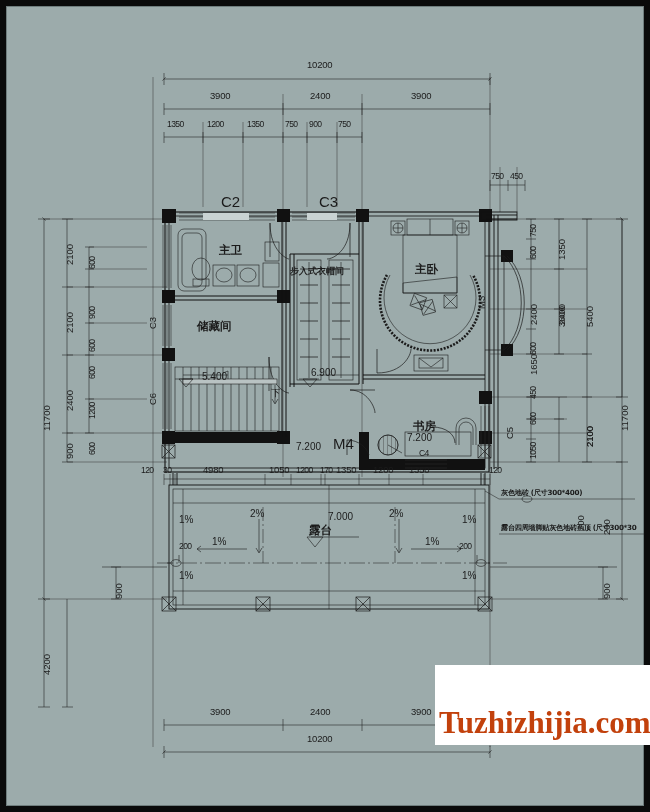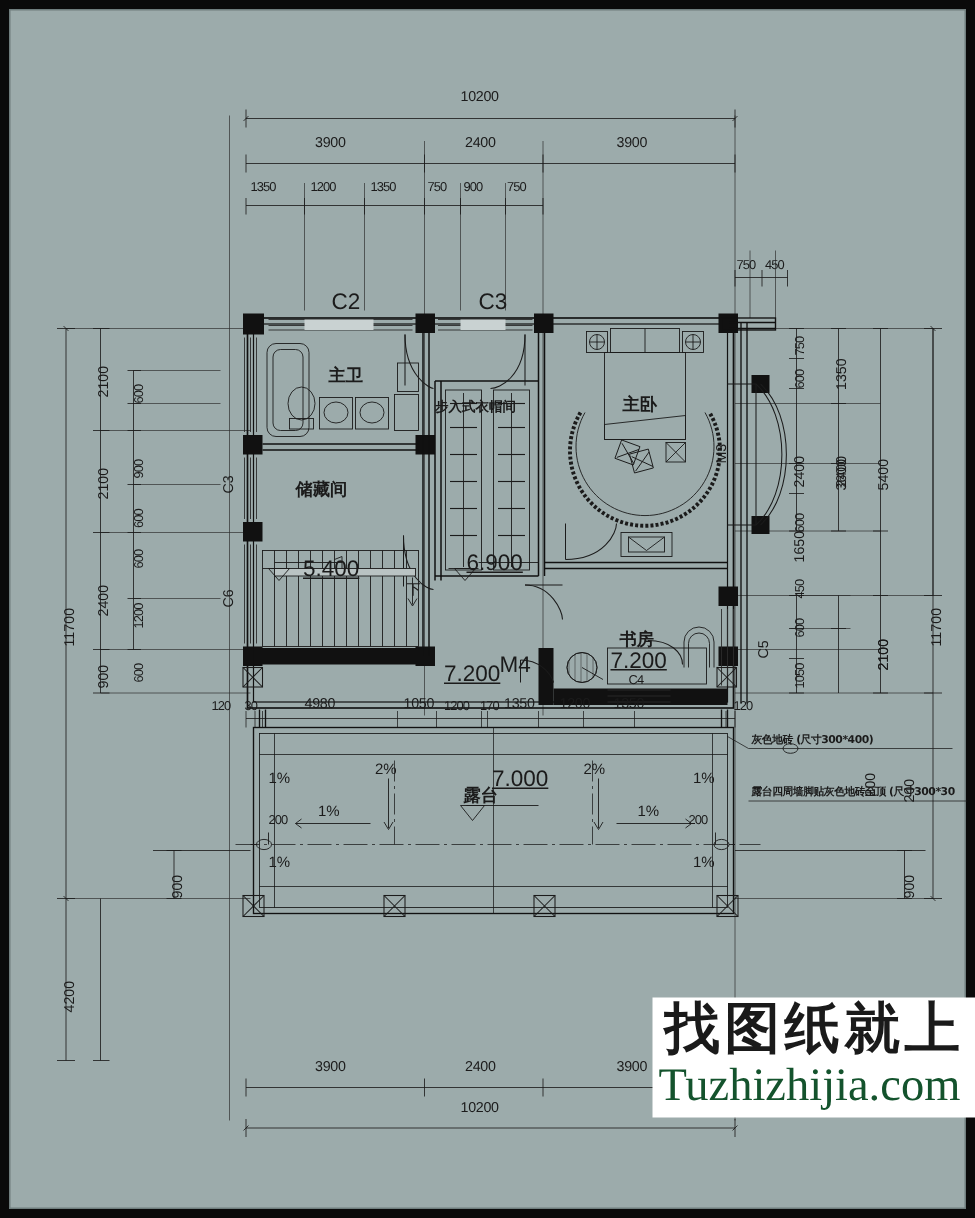--- a/index.html
+++ b/index.html
@@ -18,36 +18,36 @@
   #canvas{position:absolute;left:0;top:0;width:638px;height:800px;}
   .txt{position:absolute;font-family:"Liberation Sans",sans-serif;color:#1b1b1b;white-space:nowrap;}
   .dim{font-size:9.5px;letter-spacing:-0.2px;}
   .dimS{font-size:8.6px;letter-spacing:-0.6px;}
   .dimV{font-size:9.5px;transform-origin:0 0;transform:rotate(-90deg);}
   .dimVS{font-size:8.6px;letter-spacing:-0.6px;transform-origin:0 0;transform:rotate(-90deg);}
   .room{font-size:11.5px;font-weight:bold;font-family:"DejaVu Sans",sans-serif;text-align:center;}
   .roomS{font-size:9px;font-weight:bold;font-family:"DejaVu Sans",sans-serif;}
   .winlbl{font-size:15px;}
   .winlblV{font-size:9.5px;transform-origin:0 0;transform:rotate(-90deg);}
-  .elev{font-size:15px;text-decoration:underline;}
+  .elev{font-size:10px;}
   .slope{font-size:10px;}
   .note{font-size:7.2px;font-family:"DejaVu Sans",sans-serif;font-weight:bold;letter-spacing:-0.3px;}
   #wm{
     position:absolute;left:428px;top:658px;width:216px;height:80px;
     background:#ffffff;overflow:hidden;
   }
   #wm .cn{
     position:absolute;left:8px;top:-4px;width:200px;
     font-family:"DejaVu Sans",sans-serif;font-weight:bold;
     font-size:37px;color:#1a1a1a;letter-spacing:3px;
   }
   #wm .en{
     position:absolute;left:4px;top:40px;
-    font-family:"Liberation Serif",serif;font-weight:normal;
-    font-size:31px;color:#14532d;letter-spacing:0px;
+    font-family:"Liberation Serif",serif;font-weight:bold;
+    font-size:31px;color:#c2410c;letter-spacing:0px;
   }
 </style>
 </head>
 <body>
 
 <div id="sheet">
 
   <svg id="canvas" viewBox="0 0 638 800" xmlns="http://www.w3.org/2000/svg">
     <defs>
       <marker id="tick" markerWidth="10" markerHeight="10" refX="5" refY="5" orient="auto">
@@ -654,17 +654,16 @@
   <div class="txt slope" style="left:455px;top:507px;">1%</div>
   <div class="txt slope" style="left:172px;top:563px;">1%</div>
   <div class="txt slope" style="left:455px;top:563px;">1%</div>
   <div class="txt dimS" style="left:172px;top:534px;">200</div>
   <div class="txt dimS" style="left:452px;top:534px;">200</div>
 
   <div class="txt note" style="left:494px;top:481px;">灰色地砖 (尺寸300*400)</div>
   <div class="txt note" style="left:494px;top:516px;">露台四周墙脚贴灰色地砖至顶 (尺寸300*30</div>
 
   <div id="wm">
-    <div class="cn">找图纸就上</div>
     <div class="en">Tuzhizhijia.com</div>
   </div>
 
 </div>
 
 </body></html>

